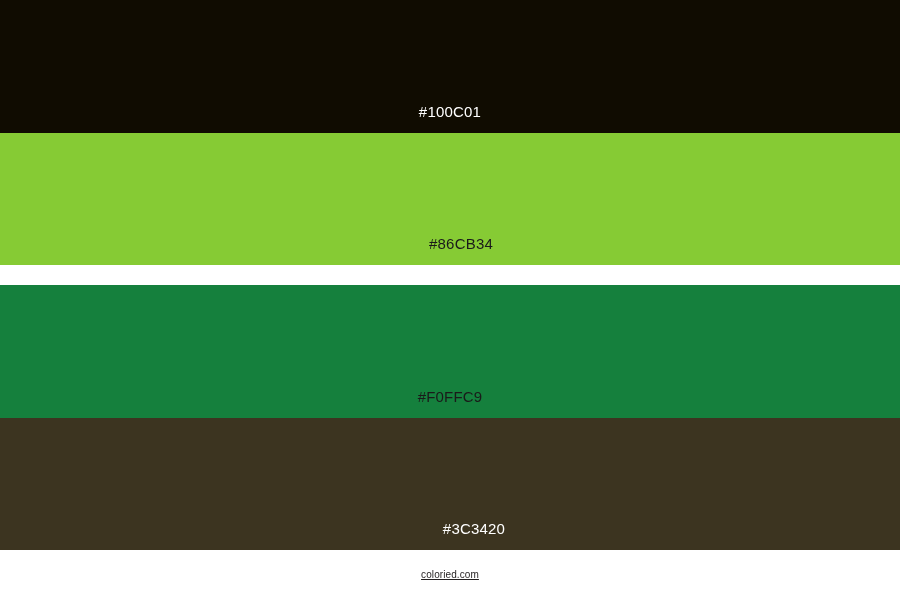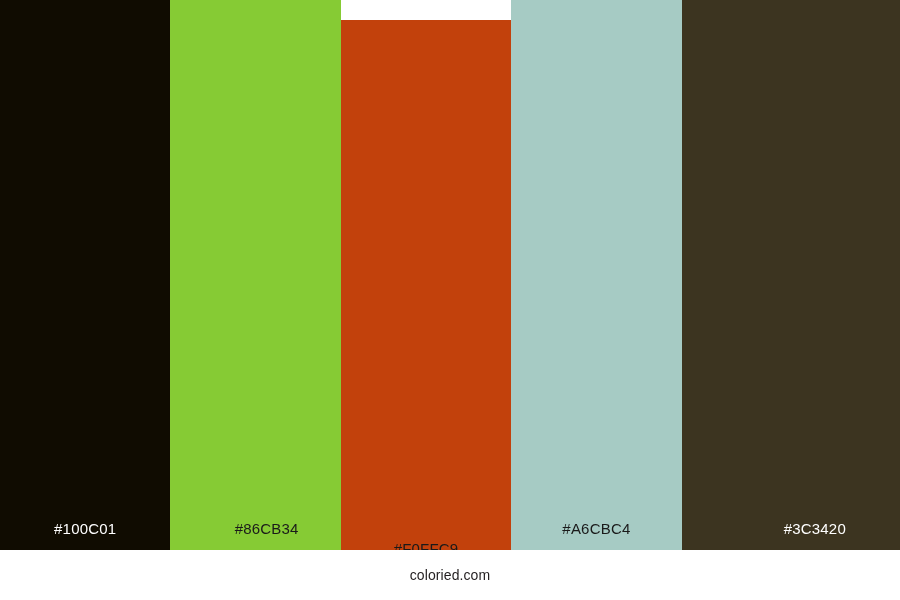--- a/index.html
+++ b/index.html
@@ -19,21 +19,21 @@
     height: 600px;
     background: #ffffff;
   }
   #palette {
     position: absolute;
     left: 0;
     top: 0;
     width: 900px;
     height: 550px;
     display: flex;
-    flex-direction: row;
+    flex-direction: column;
   }
   .swatch {
     flex: 1 1 20%;
     height: 550px;
     position: relative;
     display: flex;
     align-items: flex-end;
     justify-content: center;
   }
   .swatch-label {
@@ -53,50 +53,48 @@
     left: 0;
     top: 550px;
     width: 900px;
     height: 50px;
     display: flex;
     align-items: center;
     justify-content: center;
     background: #ffffff;
   }
   #footer-text {
-    font-size: 14px;
+    font-size: 10px;
     font-family: "Liberation Sans", sans-serif;
     color: #231f20;
     line-height: 1;
     letter-spacing: 0.1px;
     user-select: none;
+    text-decoration: underline;
   }
 </style>
 </head>
 <body>
 
 <div id="page">
 
   <div id="palette">
 
     <div class="swatch" style="background-color: rgb(16, 12, 1);">
       <span class="swatch-label" style="color: rgb(255, 255, 255);">#100C01</span>
     </div>
 
     <div class="swatch" style="background-color: rgb(134, 203, 52);">
       <span class="swatch-label" style="color: rgb(26, 26, 26); padding-left: 22px;">#86CB34</span>
     </div>
 
-    <div class="swatch" style="background-color: #c2410c; margin-top: 20px;">
+    <div class="swatch" style="background-color: #15803d; margin-top: 20px;">
       <span class="swatch-label" style="color: rgb(26, 26, 26);">#F0FFC9</span>
     </div>
 
-    <div class="swatch" style="background-color: rgb(166, 203, 196);">
-      <span class="swatch-label" style="color: rgb(26, 26, 26);">#A6CBC4</span>
-    </div>
 
     <div class="swatch" style="background-color: rgb(60, 52, 32); padding-left: 48px;">
       <span class="swatch-label" style="color: rgb(255, 255, 255);">#3C3420</span>
     </div>
 
   </div>
 
   <div id="footer">
     <span id="footer-text">coloried.com</span>
   </div>

